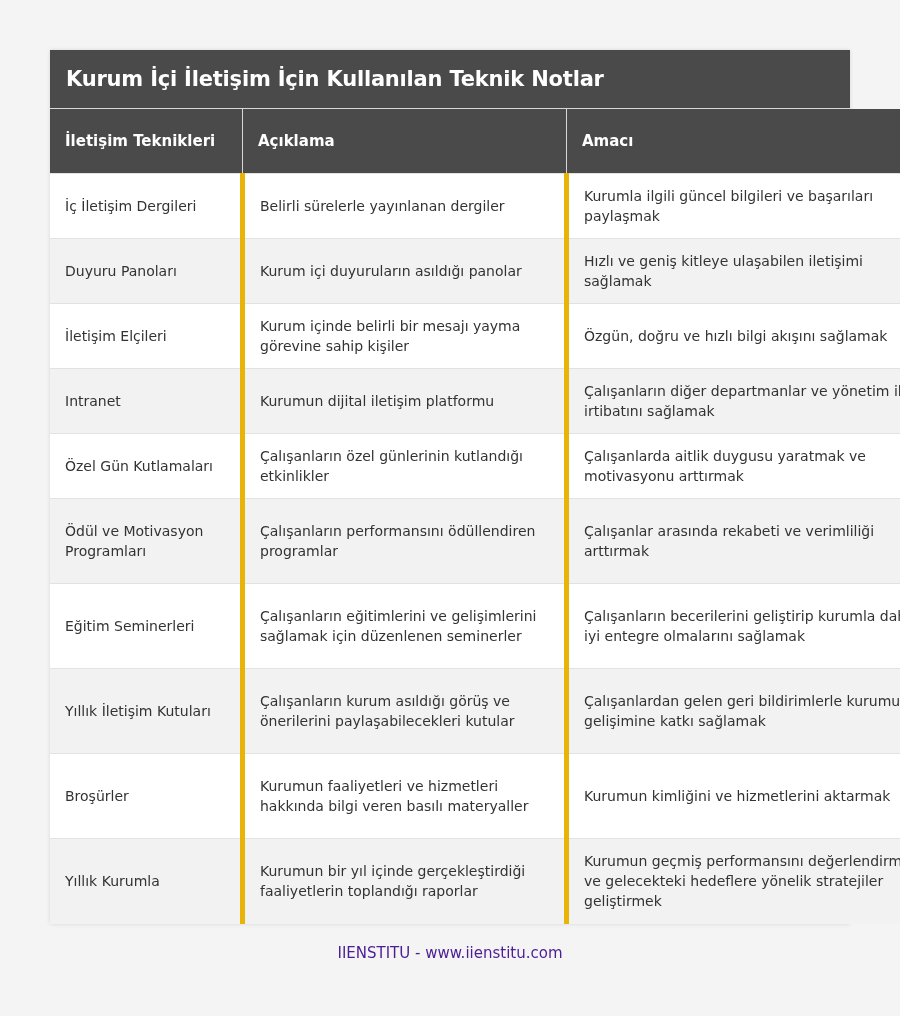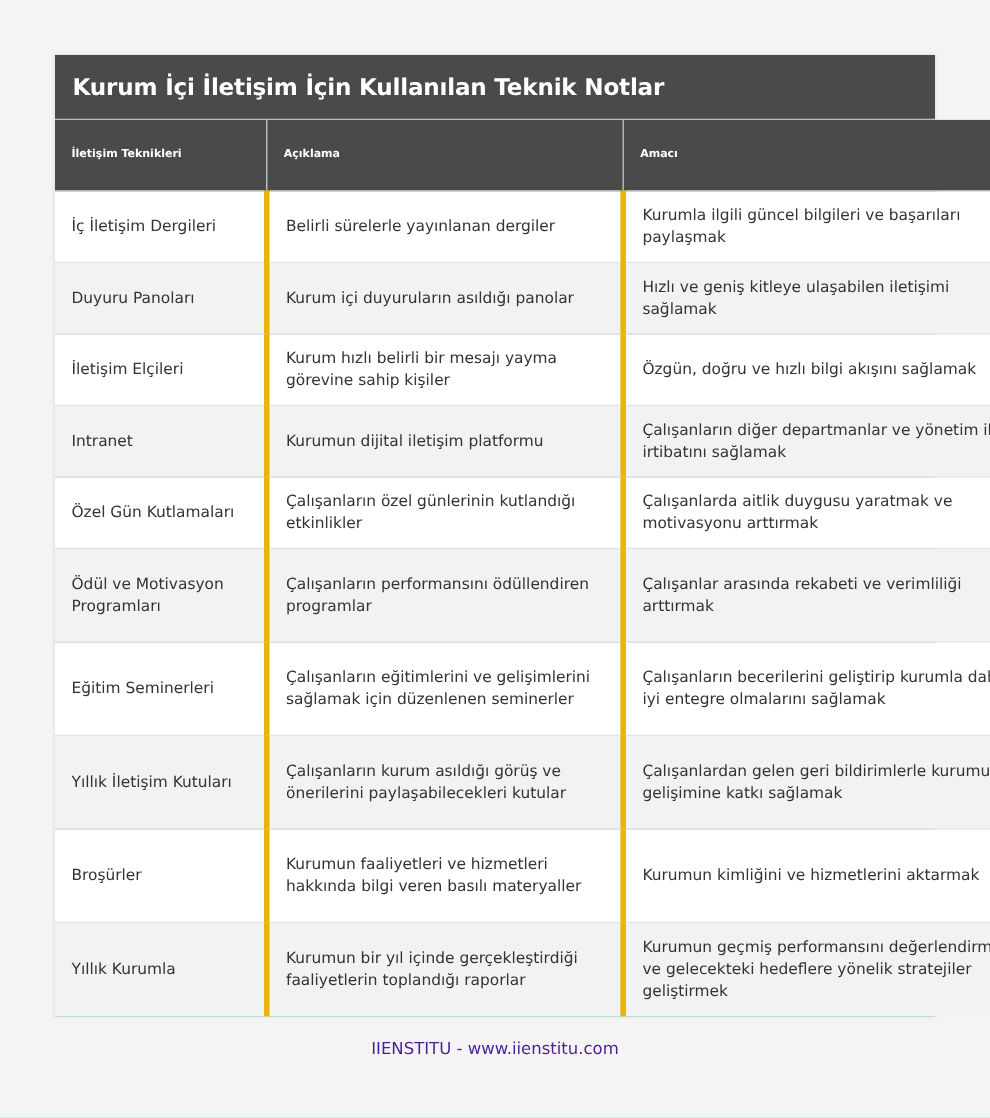--- a/index.html
+++ b/index.html
@@ -8,21 +8,21 @@
       background: #f4f4f4;
       width: 900px;
       height: 1016px;
       font-family: "DejaVu Sans", "Liberation Sans", sans-serif;
     }
     .card {
       position: absolute;
       left: 50px;
       top: 50px;
       width: 800px;
-      background: #14b8a6;
+      background: #fdba74;
       box-shadow: 0 0 4px rgba(0,0,0,0.12);
     }
     .title {
       background: #4a4a4a;
       color: #ffffff;
       font-weight: bold;
       font-size: 21px;
       height: 58px;
       line-height: 58px;
       padding: 0 16px;
@@ -31,21 +31,21 @@
     }
     table {
       width: 800px;
       border-collapse: collapse;
       table-layout: fixed;
     }
     th {
       background: #4a4a4a;
       color: #ffffff;
       font-weight: bold;
-      font-size: 10px;
+      font-size: 15px;
       text-align: left;
       vertical-align: middle;
       padding: 0 15px;
       height: 64px;
       line-height: 20px;
       border-right: 1px solid #d8d8d8;
     }
     th:last-child { border-right: none; }
     td {
       font-size: 14px;
@@ -91,21 +91,21 @@
           <td>Belirli sürelerle yayınlanan dergiler</td>
           <td>Kurumla ilgili güncel bilgileri ve başarıları paylaşmak</td>
         </tr>
         <tr class="even" style="height: 65px;">
           <td>Duyuru Panoları</td>
           <td>Kurum içi duyuruların asıldığı panolar</td>
           <td>Hızlı ve geniş kitleye ulaşabilen iletişimi sağlamak</td>
         </tr>
         <tr class="odd" style="height: 65px;">
           <td>İletişim Elçileri</td>
-          <td>Kurum hızlı belirli bir mesajı yayma görevine sahip kişiler</td>
+          <td>Kurum içinde belirli bir mesajı yayma görevine sahip kişiler</td>
           <td>Özgün, doğru ve hızlı bilgi akışını sağlamak</td>
         </tr>
         <tr class="even" style="height: 65px;">
           <td>Intranet</td>
           <td>Kurumun dijital iletişim platformu</td>
           <td>Çalışanların diğer departmanlar ve yönetim ile irtibatını sağlamak</td>
         </tr>
         <tr class="odd" style="height: 65px;">
           <td>Özel Gün Kutlamaları</td>
           <td>Çalışanların özel günlerinin kutlandığı etkinlikler</td>

